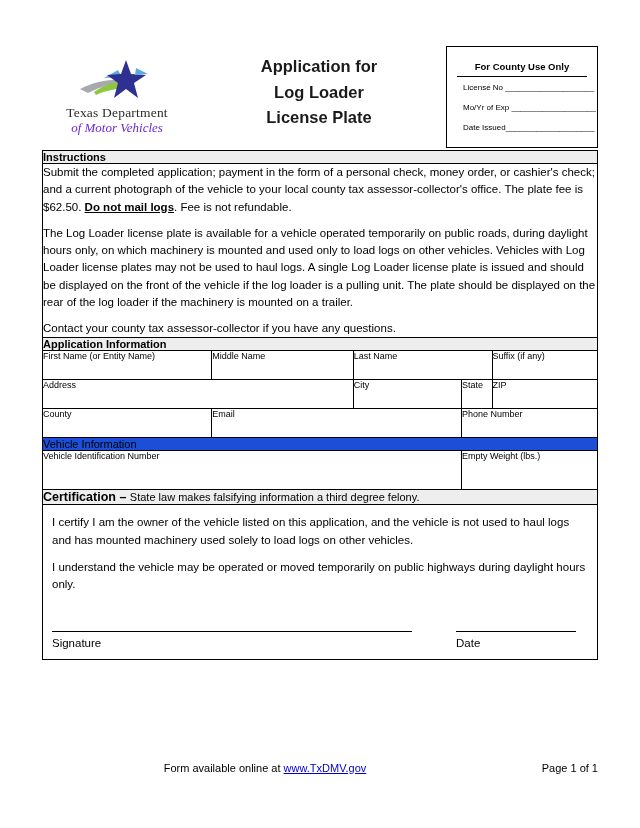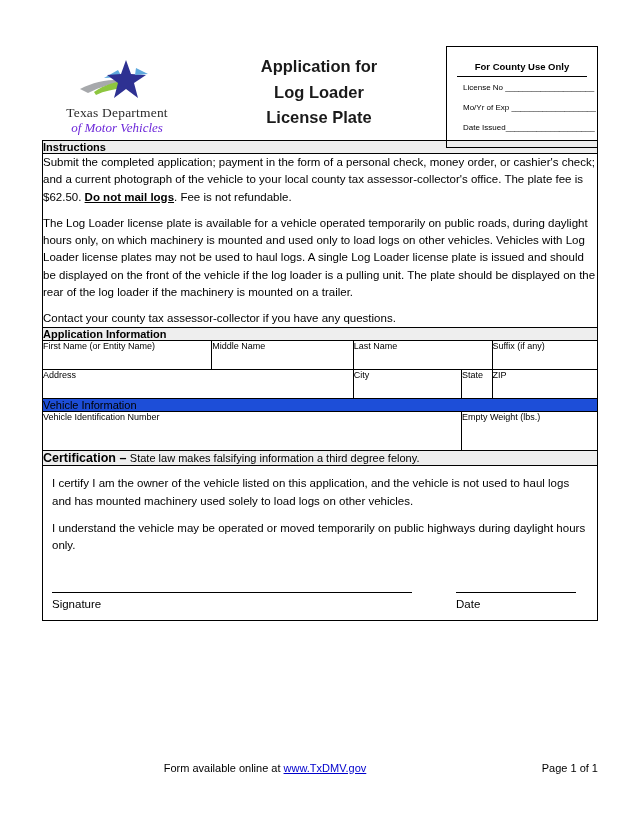--- a/index.html
+++ b/index.html
@@ -93,20 +93,21 @@
     padding: 6px 6px 5px 6px;
     color: #000;
     white-space: nowrap;
   }
 
   
   .form-table {
     border: 1px solid #000;
     border-collapse: collapse;
     width: 100%;
+    margin-top: 10px;
     table-layout: fixed;
     padding-left: 21px;
   }
   .form-table td {
     border: 1px solid #000;
     vertical-align: top;
     padding: 0;
   }
   .band {
     background: #eeeeee;
@@ -273,20 +274,25 @@
         <td class="field">First Name (or Entity Name)</td>
         <td class="field">Middle Name</td>
         <td class="field" colspan="2">Last Name</td>
         <td class="field">Suffix (if any)</td>
       </tr>
       <tr>
         <td class="field" colspan="2">Address</td>
         <td class="field">City</td>
         <td class="field">State</td>
         <td class="field">ZIP</td>
+      </tr>
+      <tr>
+        <td class="field">County</td>
+        <td class="field" colspan="2">Email</td>
+        <td class="field" colspan="2">Phone Number</td>
       </tr>
 
       <tr>
         <td class="band-lg" colspan="5">Vehicle Information</td>
       </tr>
       <tr>
         <td class="field tall" colspan="3">Vehicle Identification Number</td>
         <td class="field tall" colspan="2">Empty Weight (lbs.)</td>
       </tr>
 

